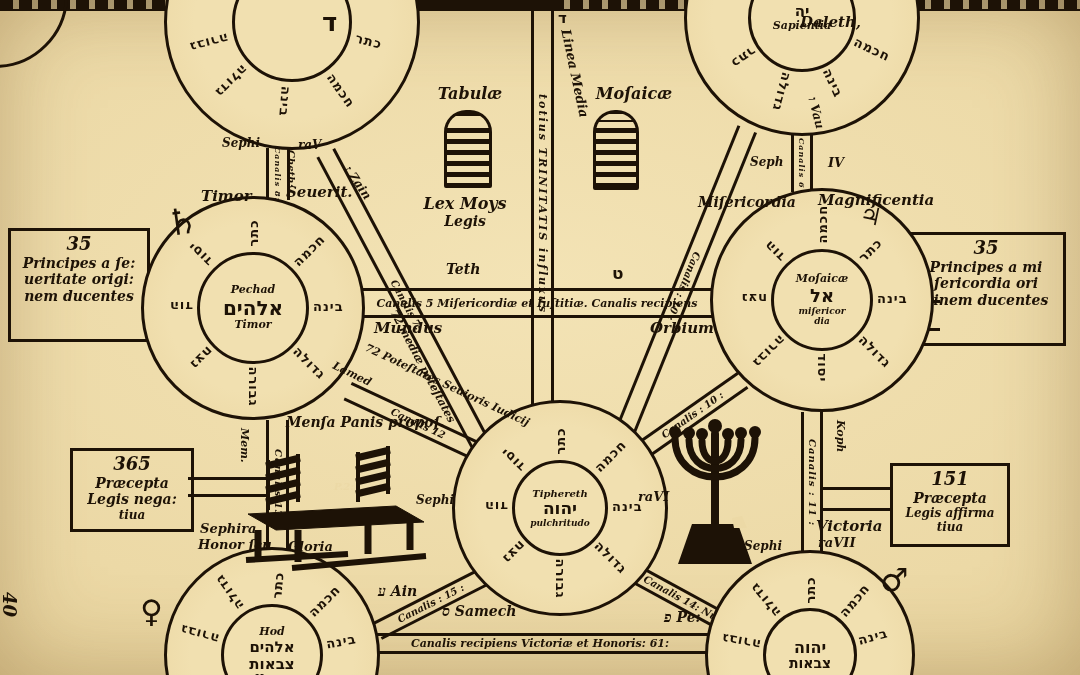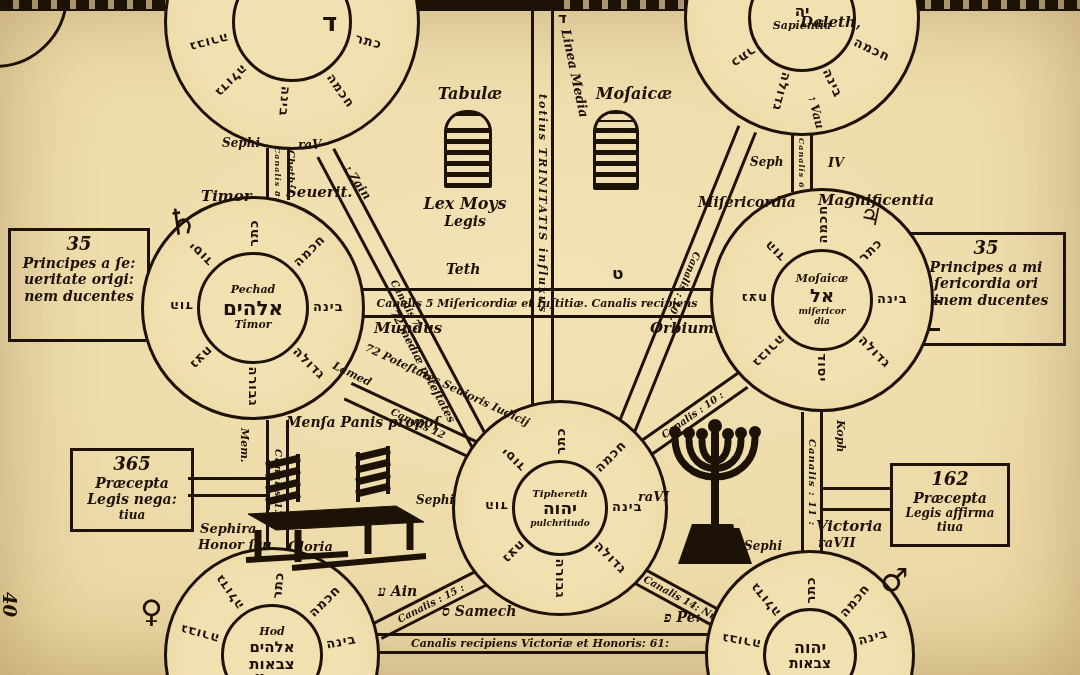--- a/index.html
+++ b/index.html
@@ -88,21 +88,21 @@
     <div class="bline">ſericordia ori</div>
     <div class="bline">ginem ducentes</div>
   </div>
   <div class="box" style="left:70px;top:448px;width:124px;height:84px">
     <div class="bnum">365</div>
     <div class="bline">Præcepta</div>
     <div class="bline">Legis nega:</div>
     <div class="bline" style="font-size:12px">tiua</div>
   </div>
   <div class="box" style="left:890px;top:463px;width:120px;height:84px">
-    <div class="bnum">162</div>
+    <div class="bnum">151</div>
     <div class="bline">Præcepta</div>
     <div class="bline" style="font-size:12px">Legis affirma</div>
     <div class="bline" style="font-size:12px">tiua</div>
   </div>
 
 
   <div class="circ" style="left:164px;top:-106px;width:256px;height:256px">
     <i class="sp" style="transform:rotate(15deg) translateX(66px)">כתר</i>
     <i class="sp" style="transform:rotate(55deg) translateX(66px)">חכמה</i>
     <i class="sp" style="transform:rotate(95deg) translateX(66px)">בינה</i>

